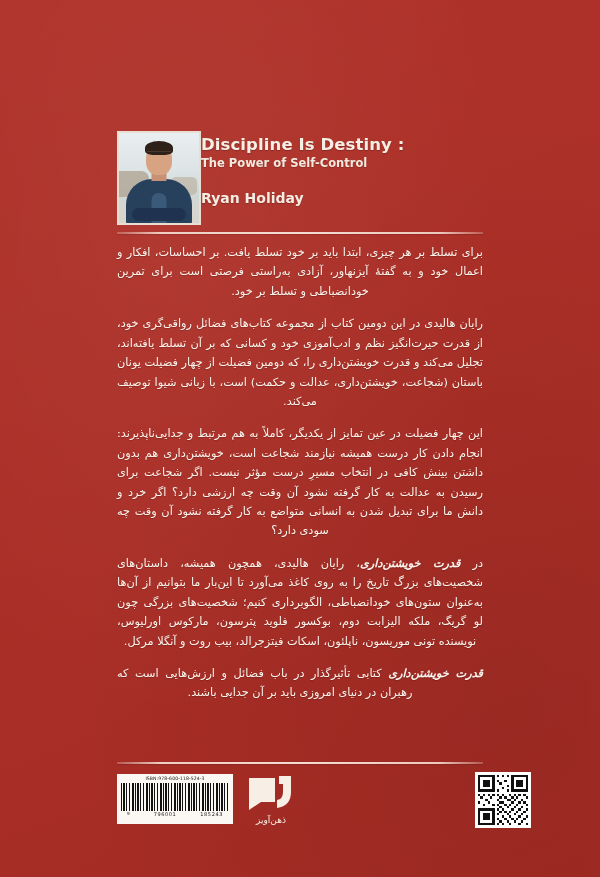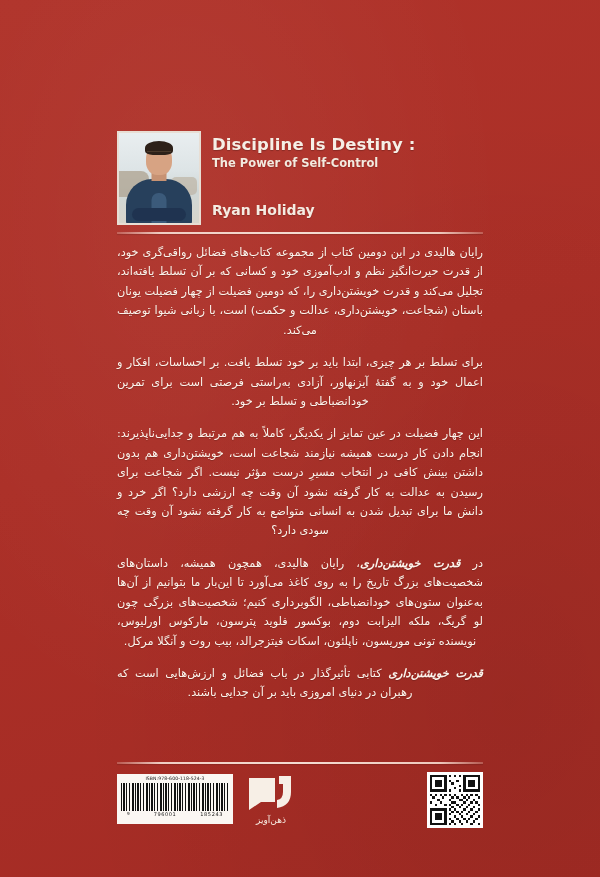--- a/index.html
+++ b/index.html
@@ -140,21 +140,20 @@
     height: 6px;
     border-top: 1.5px solid #5b4636;
     opacity: .65;
   }
 
   .title-block {
     flex: 1 1 auto;
     padding-right: 24px;
     direction: ltr;
     text-align: left;
-    padding-left: 11px;
   }
   .book-title {
     font-family: "DejaVu Sans", sans-serif;
     font-weight: bold;
     font-size: 16.5px;
     line-height: 1.18;
     color: #f6efe6;
     letter-spacing: 0.1px;
     margin: 4px 0 0 0;
     text-shadow: 0 1px 1px rgba(0,0,0,0.22);
@@ -166,21 +165,21 @@
     line-height: 1.2;
     color: #f3eadf;
     margin: 3px 0 12px 0;
     text-shadow: 0 1px 1px rgba(0,0,0,0.2);
   }
   .book-author {
     font-family: "DejaVu Sans", sans-serif;
     font-weight: bold;
     font-size: 14px;
     color: #f5ece2;
-    margin: 31px 0 0 0;
+    margin: 19px 0 0 0;
     text-shadow: 0 1px 1px rgba(0,0,0,0.22);
   }
 
   
   .divider {
     position: absolute;
     left: 117px;
     width: 366px;
     height: 2px;
     background: linear-gradient(90deg, rgba(245,222,210,0.25) 0%, #f0cec4 12%, #f4dcd2 50%, #eec9bd 88%, rgba(240,200,188,0.3) 100%);
@@ -214,20 +213,21 @@
     font-weight: bold;
   }
 
   
   .footer {
     position: absolute;
     left: 117px;
     top: 772px;
     width: 366px;
     height: 62px;
+    padding-left: 48px;
   }
 
   .qr-code {
     position: absolute;
     right: 0;
     top: 0;
     width: 56px;
     height: 56px;
     background: #ffffff;
     padding: 3px;
@@ -335,22 +335,22 @@
       <div class="book-title">Discipline Is Destiny :</div>
       <div class="book-subtitle">The Power of Self-Control</div>
       <div class="book-author">Ryan Holiday</div>
     </div>
 
   </div>
 
   <div class="divider divider-top"></div>
 
   <div class="body-copy">
+    <p class="para">برای تسلط بر هر چیزی، ابتدا باید بر خود تسلط یافت. بر احساسات، افکار و اعمال خود و به گفتهٔ آیزنهاور، آزادی به‌راستی فرصتی است برای تمرین خودانضباطی و تسلط بر خود.</p>
     <p class="para">رایان هالیدی در این دومین کتاب از مجموعه کتاب‌های فضائل رواقی‌گری خود، از قدرت حیرت‌انگیز نظم و ادب‌آموزی خود و کسانی که بر آن تسلط یافته‌اند، تجلیل می‌کند و قدرت خویشتن‌داری را، که دومین فضیلت از چهار فضیلت یونان باستان (شجاعت، خویشتن‌داری، عدالت و حکمت) است، با زبانی شیوا توصیف می‌کند.</p>
-    <p class="para">برای تسلط بر هر چیزی، ابتدا باید بر خود تسلط یافت. بر احساسات، افکار و اعمال خود و به گفتهٔ آیزنهاور، آزادی به‌راستی فرصتی است برای تمرین خودانضباطی و تسلط بر خود.</p>
     <p class="para">این چهار فضیلت در عین تمایز از یکدیگر، کاملاً به هم مرتبط و جدایی‌ناپذیرند: انجام دادن کار درست همیشه نیازمند شجاعت است، خویشتن‌داری هم بدون داشتن بینش کافی در انتخاب مسیرِ درست مؤثر نیست. اگر شجاعت برای رسیدن به عدالت به کار گرفته نشود آن وقت چه ارزشی دارد؟ اگر خرد و دانش ما برای تبدیل شدن به انسانی متواضع به کار گرفته نشود آن وقت چه سودی دارد؟</p>
     <p class="para"><span>در </span><span class="ital">قدرت خویشتن‌داری</span><span>، رایان هالیدی، همچون همیشه، داستان‌های شخصیت‌های بزرگ تاریخ را به روی کاغذ می‌آورد تا این‌بار ما بتوانیم از آن‌ها به‌عنوان ستون‌های خودانضباطی، الگوبرداری کنیم؛ شخصیت‌های بزرگی چون لو گریگ، ملکه الیزابت دوم، بوکسور فلوید پترسون، مارکوس اورلیوس، نویسنده تونی موریسون، ناپلئون، اسکات فیتزجرالد، بیب روت و آنگلا مرکل.</span></p>
     <p class="para"><span class="ital">قدرت خویشتن‌داری</span><span> کتابی تأثیرگذار در باب فضائل و ارزش‌هایی است که رهبران در دنیای امروزی باید بر آن جدایی باشند.</span></p>
   </div>
 
   <div class="divider divider-bottom"></div>
 
   <div class="footer">
 
     <div class="qr-code">

